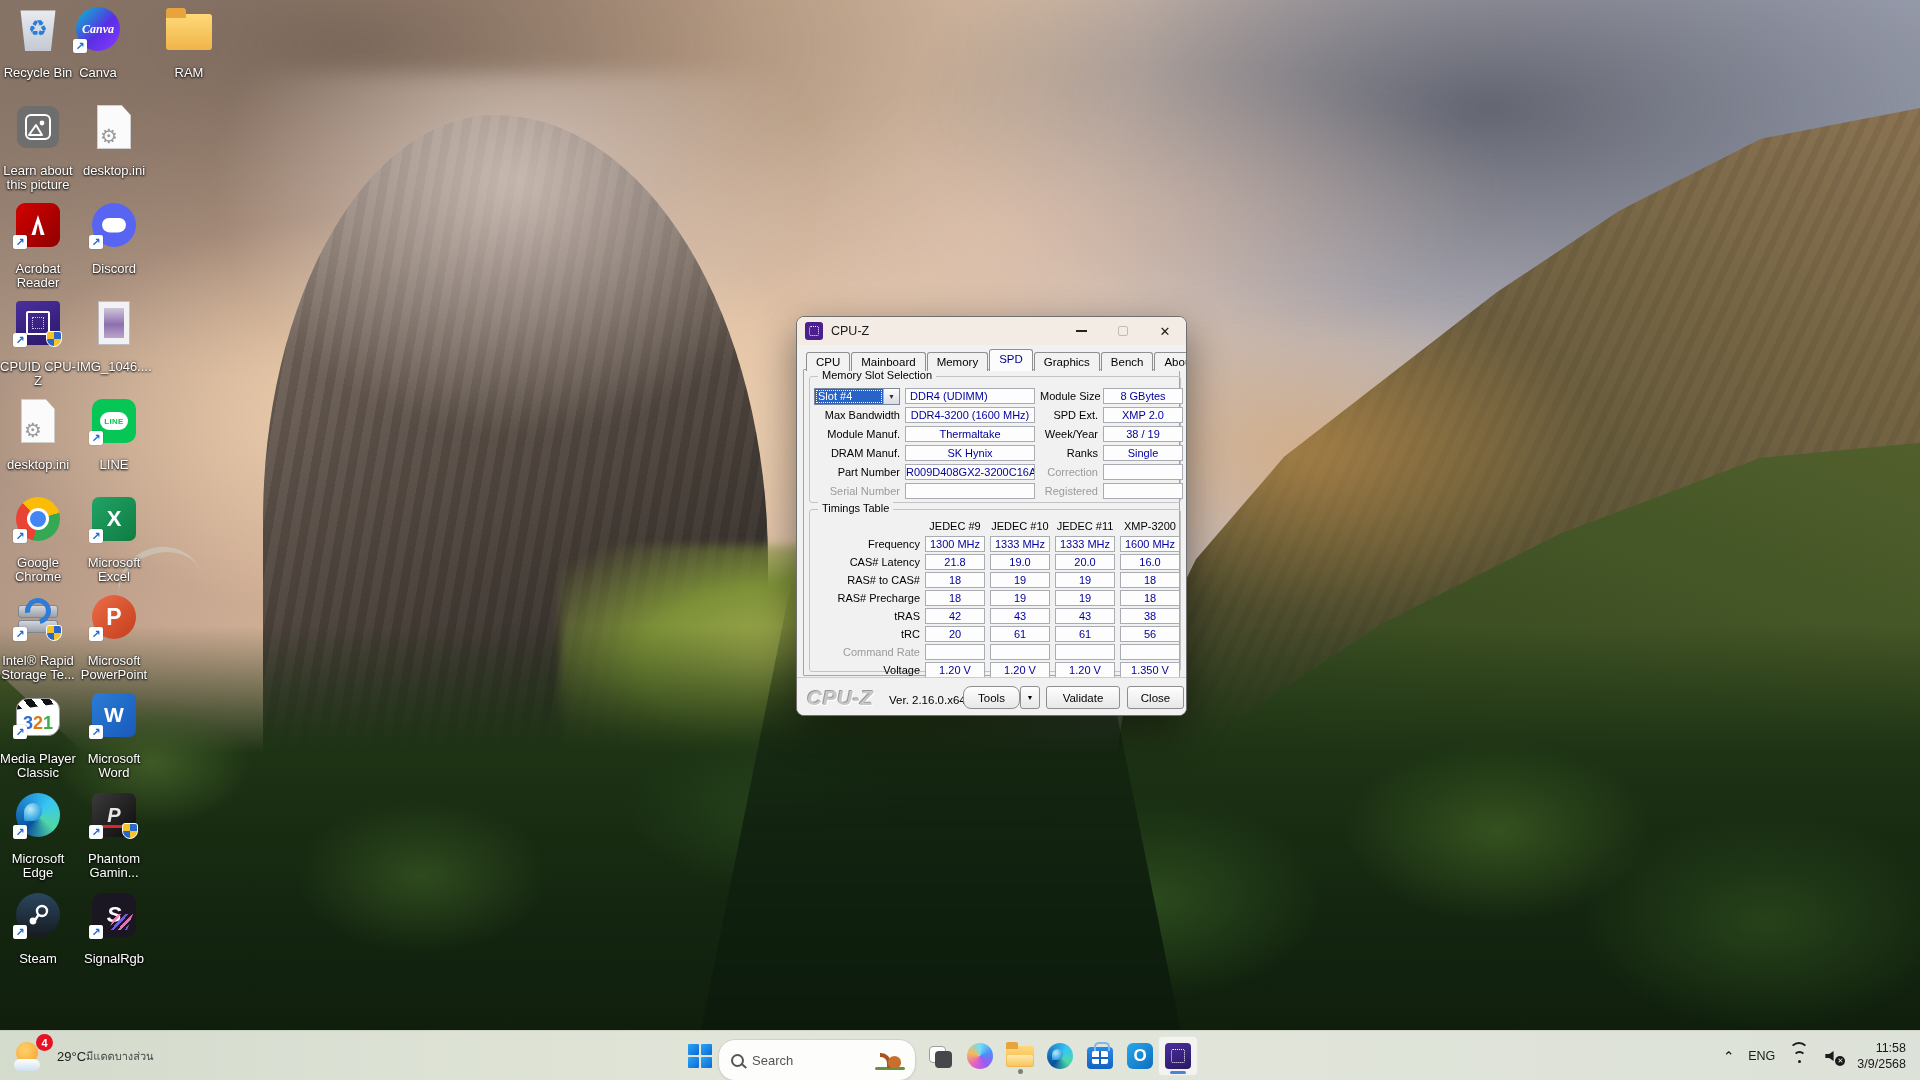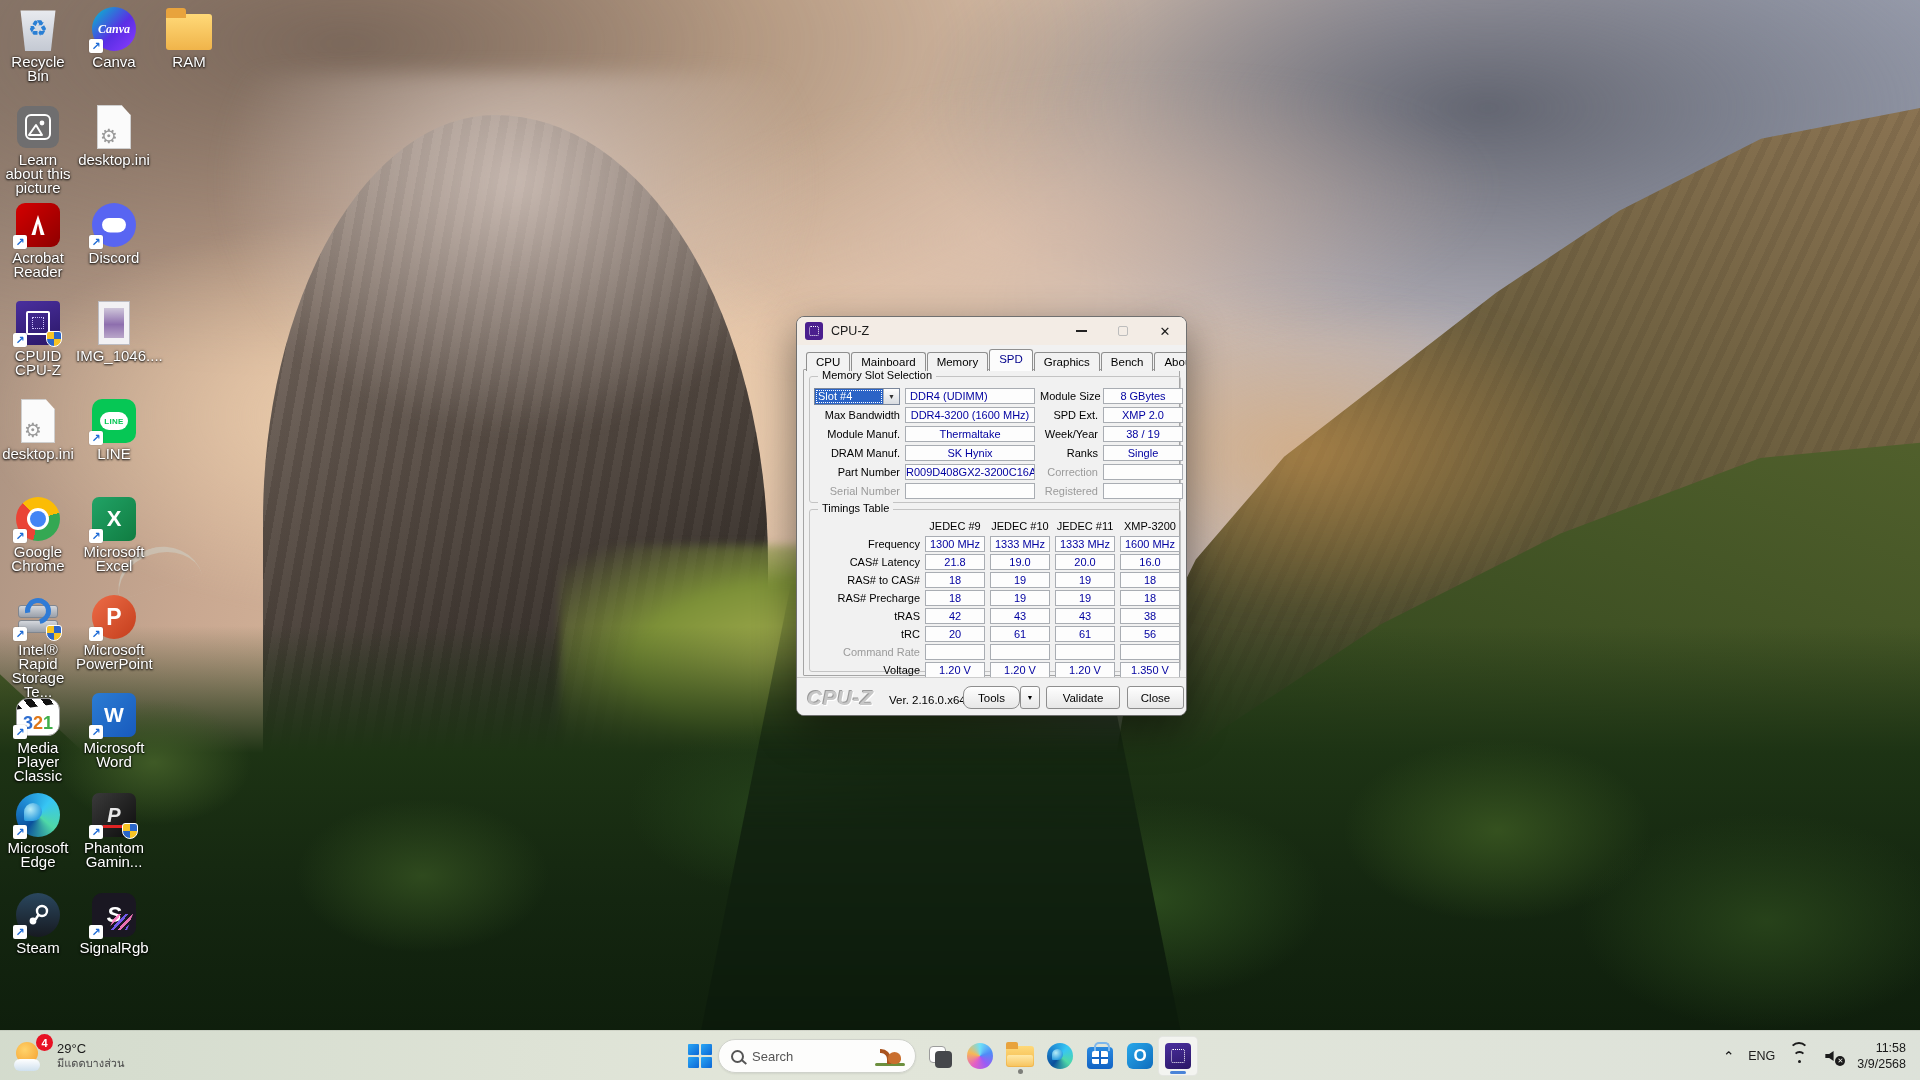--- a/index.html
+++ b/index.html
@@ -48,21 +48,21 @@
     background:linear-gradient(180deg,rgba(20,33,14,0),#122310 50%,#0a180a);
     clip-path:polygon(20% 0,80% 0,100% 100%,0 100%);filter:blur(2px);}
   .road{left:112px;top:548px;width:86px;height:40px;
     border-top:6px solid rgba(205,205,195,.75);border-radius:50%/100% 100% 0 0;
     transform:rotate(-18deg);opacity:.8;}
 
   
   #desktop{position:absolute;left:0;top:0;width:240px;height:1010px;}
   .cell{position:absolute;width:76px;text-align:center;cursor:default;}
   .art{height:50px;display:flex;align-items:center;justify-content:center;position:relative;}
-  .lbl{margin-top:1px;font-size:15px;line-height:14px;color:#fff;
+  .lbl{margin-top:12px;font-size:13px;line-height:14px;color:#fff;
     text-shadow:0 1px 2px rgba(0,0,0,.95),0 0 3px rgba(0,0,0,.7);}
   .sc{position:absolute;left:13px;bottom:1px;width:14px;height:14px;background:#fff;border-radius:2px;
     color:#1e6bd6;font-size:11px;line-height:14px;font-style:normal;font-weight:bold;box-shadow:0 0 1px rgba(0,0,0,.5);}
   .ic{width:44px;height:44px;position:relative;display:flex;align-items:center;justify-content:center;}
   .ic-recycle{width:38px;height:46px;background:linear-gradient(180deg,#eceef2,#c3c8d2);
     clip-path:polygon(4% 10%,96% 10%,84% 98%,16% 98%);color:#2a7fd4;font-size:22px;}
   .ic-canva{border-radius:50%;background:linear-gradient(135deg,#00c4cc 0%,#5a2ee5 55%,#8b3dff 100%);
     color:#fff;font-size:12px;font-style:italic;font-weight:bold;font-family:"Liberation Serif",serif;}
   .ic-folder{width:46px;height:36px;background:linear-gradient(180deg,#ffd978,#f0b44a);border-radius:3px;margin-top:6px;}
   .ic-folder::before{content:"";position:absolute;left:0;top:-6px;width:20px;height:10px;
@@ -168,27 +168,27 @@
     border-top:1px solid rgba(0,0,0,.07);backdrop-filter:blur(8px);}
   .tb{position:absolute;top:0;height:50px;display:flex;align-items:center;}
   #widget{left:8px;gap:9px;padding:0 6px;border-radius:4px;}
   .wx-ic{position:relative;width:34px;height:32px;}
   .wx-sun{position:absolute;left:2px;top:2px;width:22px;height:22px;border-radius:50%;
     background:radial-gradient(circle at 40% 35%,#ffd36b,#f59e2c);}
   .wx-cloud{position:absolute;left:0px;bottom:1px;width:26px;height:12px;border-radius:8px;
     background:linear-gradient(#ffffff,#cfe0ee);}
   .wx-badge{position:absolute;right:-5px;top:-6px;width:17px;height:17px;border-radius:50%;background:#e81123;
     color:#fff;font-size:11px;font-weight:bold;display:flex;align-items:center;justify-content:center;}
-  .wx-text{display:flex;flex-direction:column;justify-content:center;line-height:15px;}
+  .wx-text{display:flex;flex-direction:row;justify-content:center;line-height:15px;}
   .wx-temp{font-size:13px;color:#1b1b1b;}
   .wx-cond{font-size:11px;color:#4a4a4a;}
   .tbtn{position:absolute;top:5px;width:40px;height:40px;border-radius:5px;display:flex;align-items:center;justify-content:center;}
   .start-grid{width:24px;height:24px;display:grid;grid-template-columns:11px 11px;grid-template-rows:11px 11px;gap:2px;}
   .start-grid i{background:linear-gradient(135deg,#2aa7f5,#0c67d6);border-radius:1px;}
-  #search{position:absolute;left:718px;top:8px;width:198px;height:34px;border-radius:17px;
+  #search{position:absolute;left:718px;top:8px;width:198px;height:42px;border-radius:17px;
     background:rgba(255,255,255,.92);border:1px solid #cfd2cb;display:flex;align-items:center;box-shadow:0 1px 2px rgba(0,0,0,.08);}
   .mag{width:13px;height:13px;border:2px solid #555;border-radius:50%;position:relative;margin:0 8px 0 12px;}
   .mag::after{content:"";position:absolute;width:6px;height:2px;background:#555;right:-5px;bottom:-2px;transform:rotate(40deg);}
   .search-txt{font-size:13px;color:#555;flex:1;}
   .squirrel{position:relative;width:30px;height:22px;margin-right:10px;}
   .squirrel .body{position:absolute;right:4px;bottom:3px;width:13px;height:12px;background:#c96f2e;border-radius:50% 50% 40% 40%;}
   .squirrel .tail{position:absolute;right:14px;bottom:3px;width:11px;height:15px;border:4px solid #a9541f;
     border-bottom:none;border-left:none;border-radius:0 10px 0 0;}
   .squirrel .branch{position:absolute;left:0;bottom:1px;width:30px;height:3px;background:#6c8f3e;border-radius:2px;}
   .tv-back{position:absolute;left:9px;top:10px;width:17px;height:17px;background:#fdfdfd;border:1px solid #9c9c9c;border-radius:4px;}
@@ -250,21 +250,21 @@
 </div>
 
 <div id="desktop">
 
   <div class="cell" style="left:0;top:4px">
     <div class="art">
         <div class="ic ic-recycle">♻</div>
       </div>
     <div class="lbl">Recycle Bin</div>
   </div>
-  <div class="cell" style="left:76px;top:4px">
+  <div class="cell" style="left:60px;top:4px">
     <div class="art">
         <div class="ic ic-canva">Canva</div>
       <i class="sc">↗</i>
       </div>
     <div class="lbl">Canva</div>
   </div>
   <div class="cell" style="left:151px;top:4px">
     <div class="art">
         <div class="ic ic-folder"></div>
       </div>

